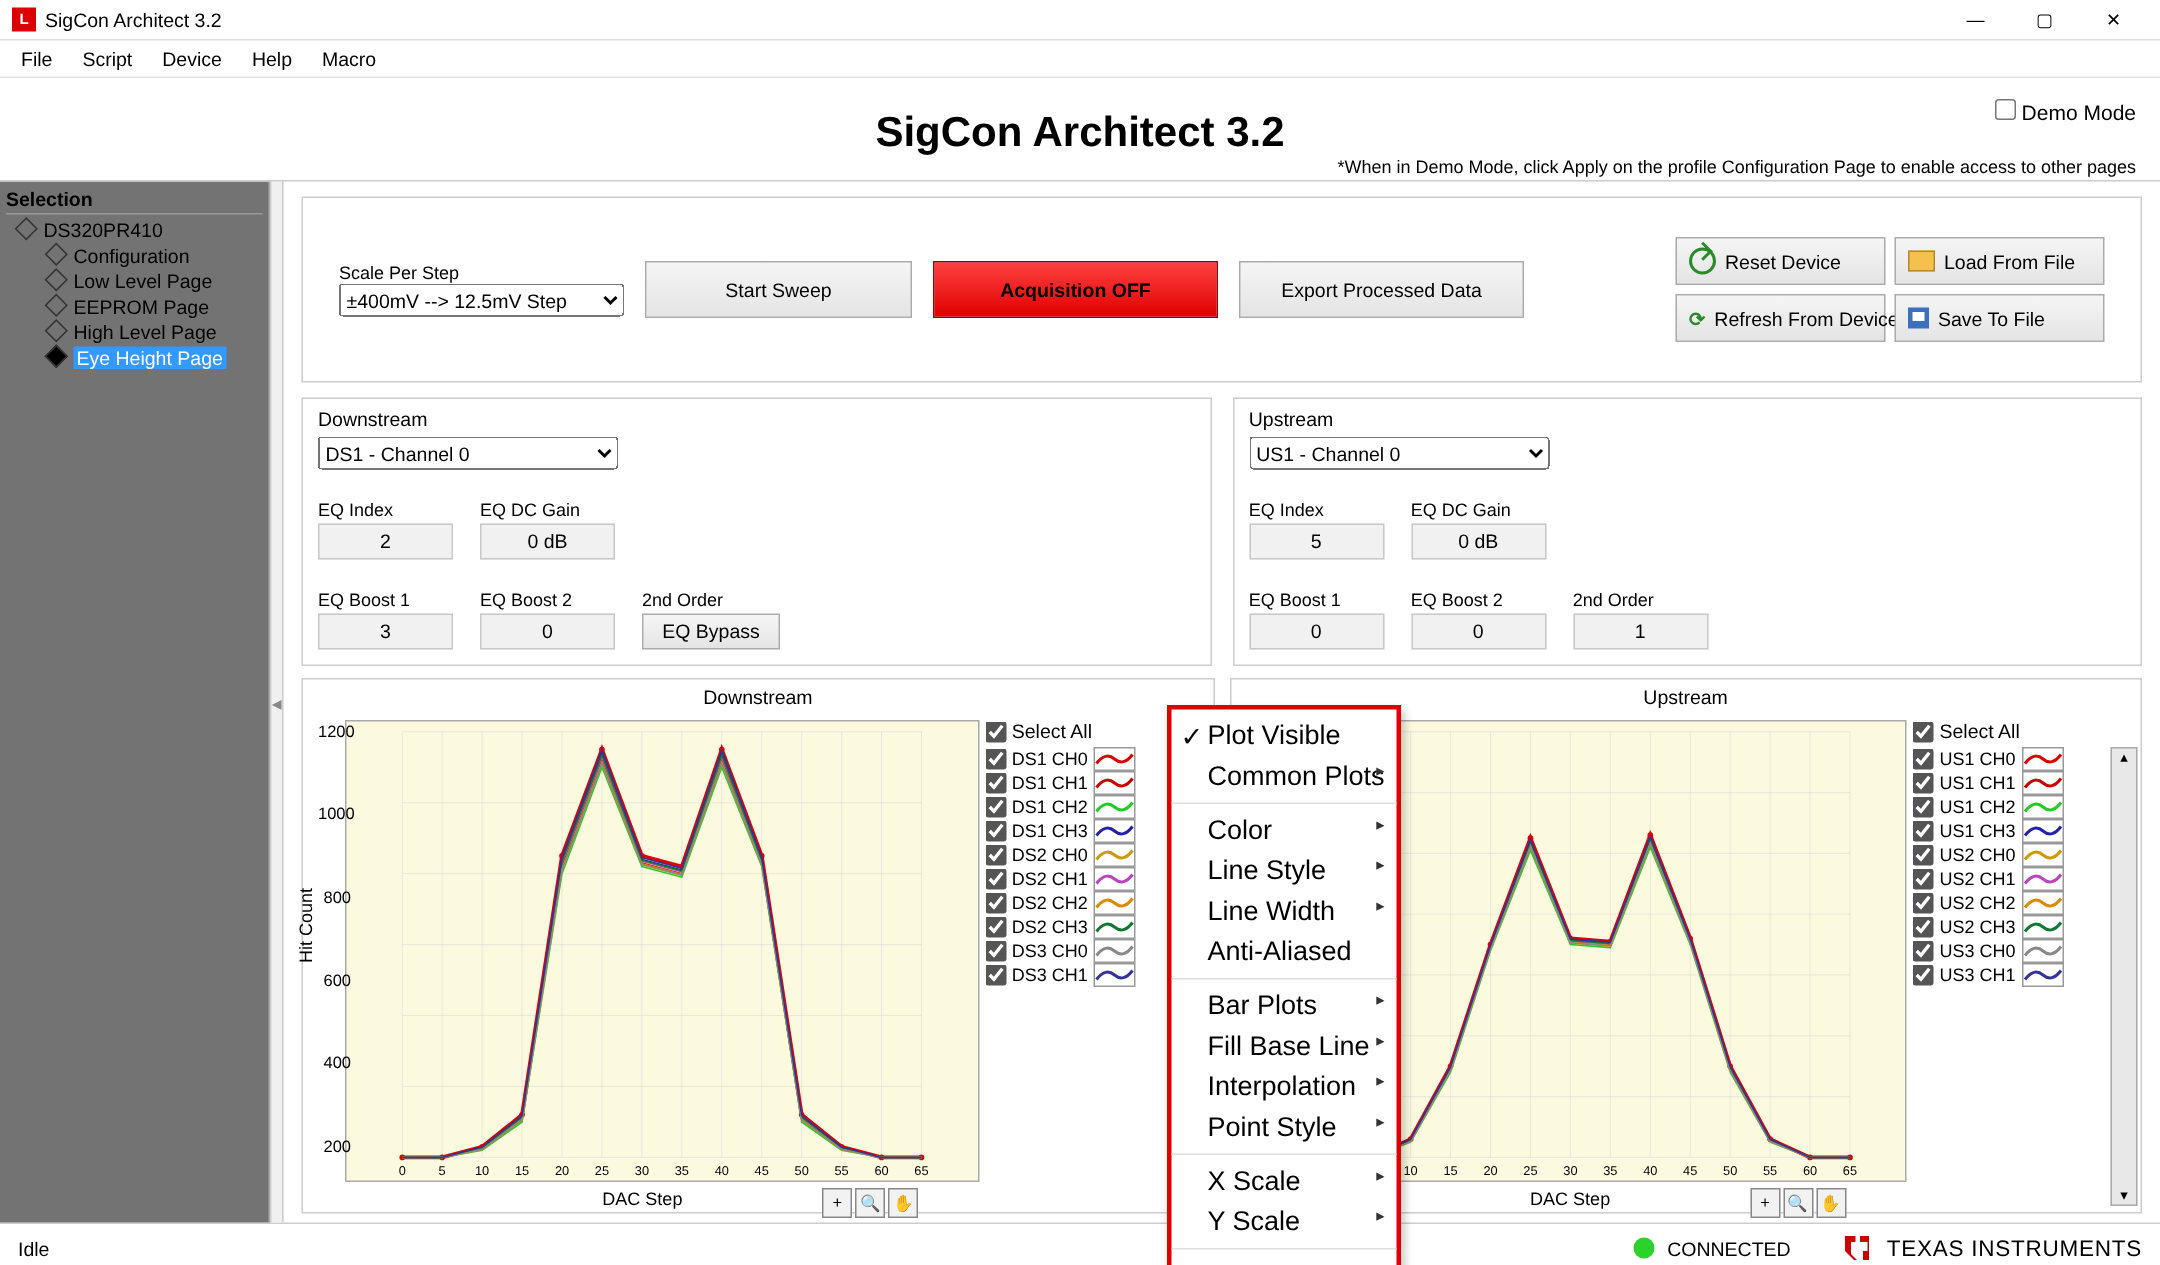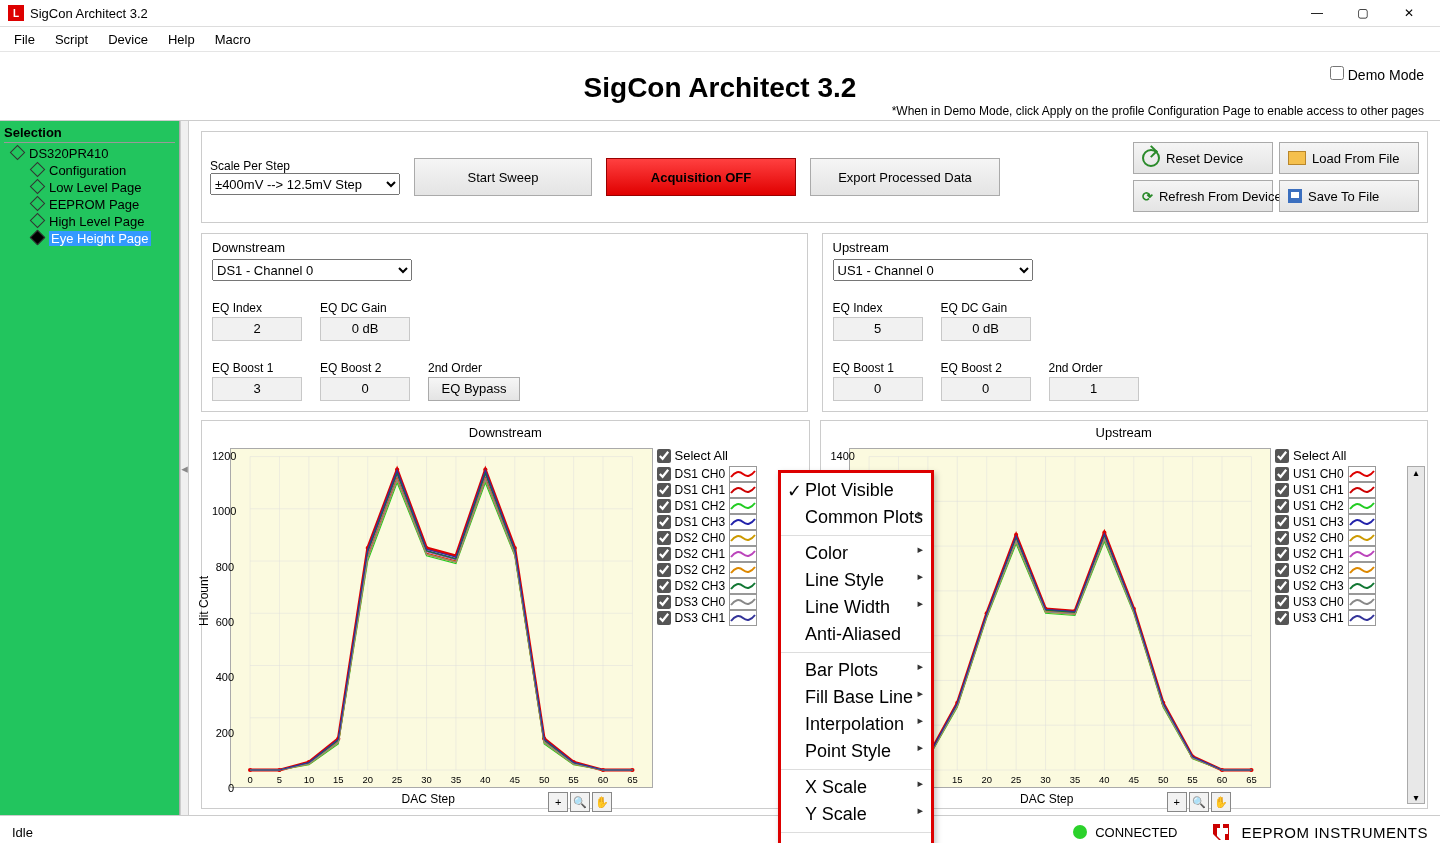--- a/index.html
+++ b/index.html
@@ -7,30 +7,30 @@
 .titlebar .icon{width:16px;height:16px;background:#d00;margin-right:6px;display:inline-flex;align-items:center;justify-content:center;color:#fff;font-size:10px;font-weight:bold}
 .titlebar .spacer{flex:1}
 .winbtn{width:46px;height:26px;display:flex;align-items:center;justify-content:center;font-family:Arial;font-size:12px}
 .menubar{height:24px;display:flex;align-items:center;padding:0 6px;border-bottom:1px solid #e5e5e5;gap:4px}
 .menubar span{padding:2px 8px;cursor:default}
 .header{height:60px;display:flex;align-items:center;padding:6px 16px 2px 16px;position:relative;border-bottom:1px solid #ccc}
 .header h1{flex:1;text-align:center;margin:0;font-size:28px;font-weight:bold}
 .demomode{position:absolute;right:16px;top:14px;font-size:14px}
 .demohint{position:absolute;right:16px;bottom:2px;font-size:12px}
 .body{display:flex;height:694px}
-.sidebar{width:180px;border-right:1px solid #aaa;padding:4px;box-sizing:border-box;background:#22c55e}
+.sidebar{width:180px;border-right:1px solid #aaa;padding:4px;box-sizing:border-box;background:#737373}
 .sidebar .heading{font-weight:bold;border-bottom:1px solid #999;padding-bottom:2px;margin-bottom:2px}
 .tree-item{padding:1px 0 1px 8px;white-space:nowrap}
 .tree-child{padding-left:28px}
 .tree-item .diamond{display:inline-block;width:9px;height:9px;transform:rotate(45deg);border:1px solid #333;margin-right:6px}
 .tree-item .filled{background:#000}
 .tree-item .sel{background:#3399ff;color:#fff;padding:0 2px}
 .splitter{width:7px;background:#f0f0f0;border-left:1px solid #ccc;border-right:1px solid #ccc;display:flex;align-items:center;justify-content:center;color:#888}
 .main{flex:1;display:flex;flex-direction:column;padding:10px 12px 6px 12px;overflow:hidden}
-.toolbar{border:1px solid #ccc;padding:8px;display:flex;align-items:center;gap:14px;margin-bottom:10px;height:74px}
+.toolbar{border:1px solid #ccc;padding:24px;display:flex;align-items:center;gap:14px;margin-bottom:10px;height:74px}
 .btn{border:1px solid #aaa;background:linear-gradient(#f5f5f5,#e4e4e4);padding:0 14px;height:34px;display:inline-flex;align-items:center;justify-content:center;font-size:13px;white-space:nowrap}
 .bigbtn{width:148px;height:36px}
 .acqoff{background:linear-gradient(#ff4040,#e00000);font-weight:bold;width:160px;height:36px;border:1px solid #900}
 .rightbtns{margin-left:auto;display:grid;grid-template-columns:140px 140px;gap:6px}
 .rightbtns .btn{height:30px;padding:0 8px;display:flex;align-items:center;gap:6px;justify-content:flex-start}
 .iconcircle{width:14px;height:14px;border-radius:50%;border:2px solid #2a8a2a;display:inline-block;position:relative}
 .iconcircle::after{content:"";position:absolute;width:7px;height:7px;border-top:2px solid #2a8a2a;border-right:2px solid #2a8a2a;left:3px;top:-4px;transform:rotate(45deg)}
 .iconrefresh{color:#2a8a2a;font-weight:bold}
 .iconfolder{width:16px;height:12px;background:#f5c04d;border:1px solid #b8862b;display:inline-block}
 .icondisk{width:14px;height:14px;background:#3b6fbf;display:inline-block;position:relative}
@@ -550,15 +550,15 @@
 <div class="statusbar">
   <span>Idle</span>
   <span class="spacer"></span>
   <span class="dot"></span>
   <span>CONNECTED</span>
   <span style="width:18px"></span>
   <span class="ti-logo">
     <svg width="22" height="20" viewBox="0 0 22 20">
         <path d="M2 2h7v4H6v8l4 4h4v-6h3V6h-5V2h6v16H8l-6-6z" fill="#c00"></path>
       </svg>
-    <span style="font-variant:small-caps;letter-spacing:0.5px">EEPROM INSTRUMENTS</span>
+    <span style="font-variant:small-caps;letter-spacing:0.5px">TEXAS INSTRUMENTS</span>
   </span>
 </div>
 
 </body></html>

